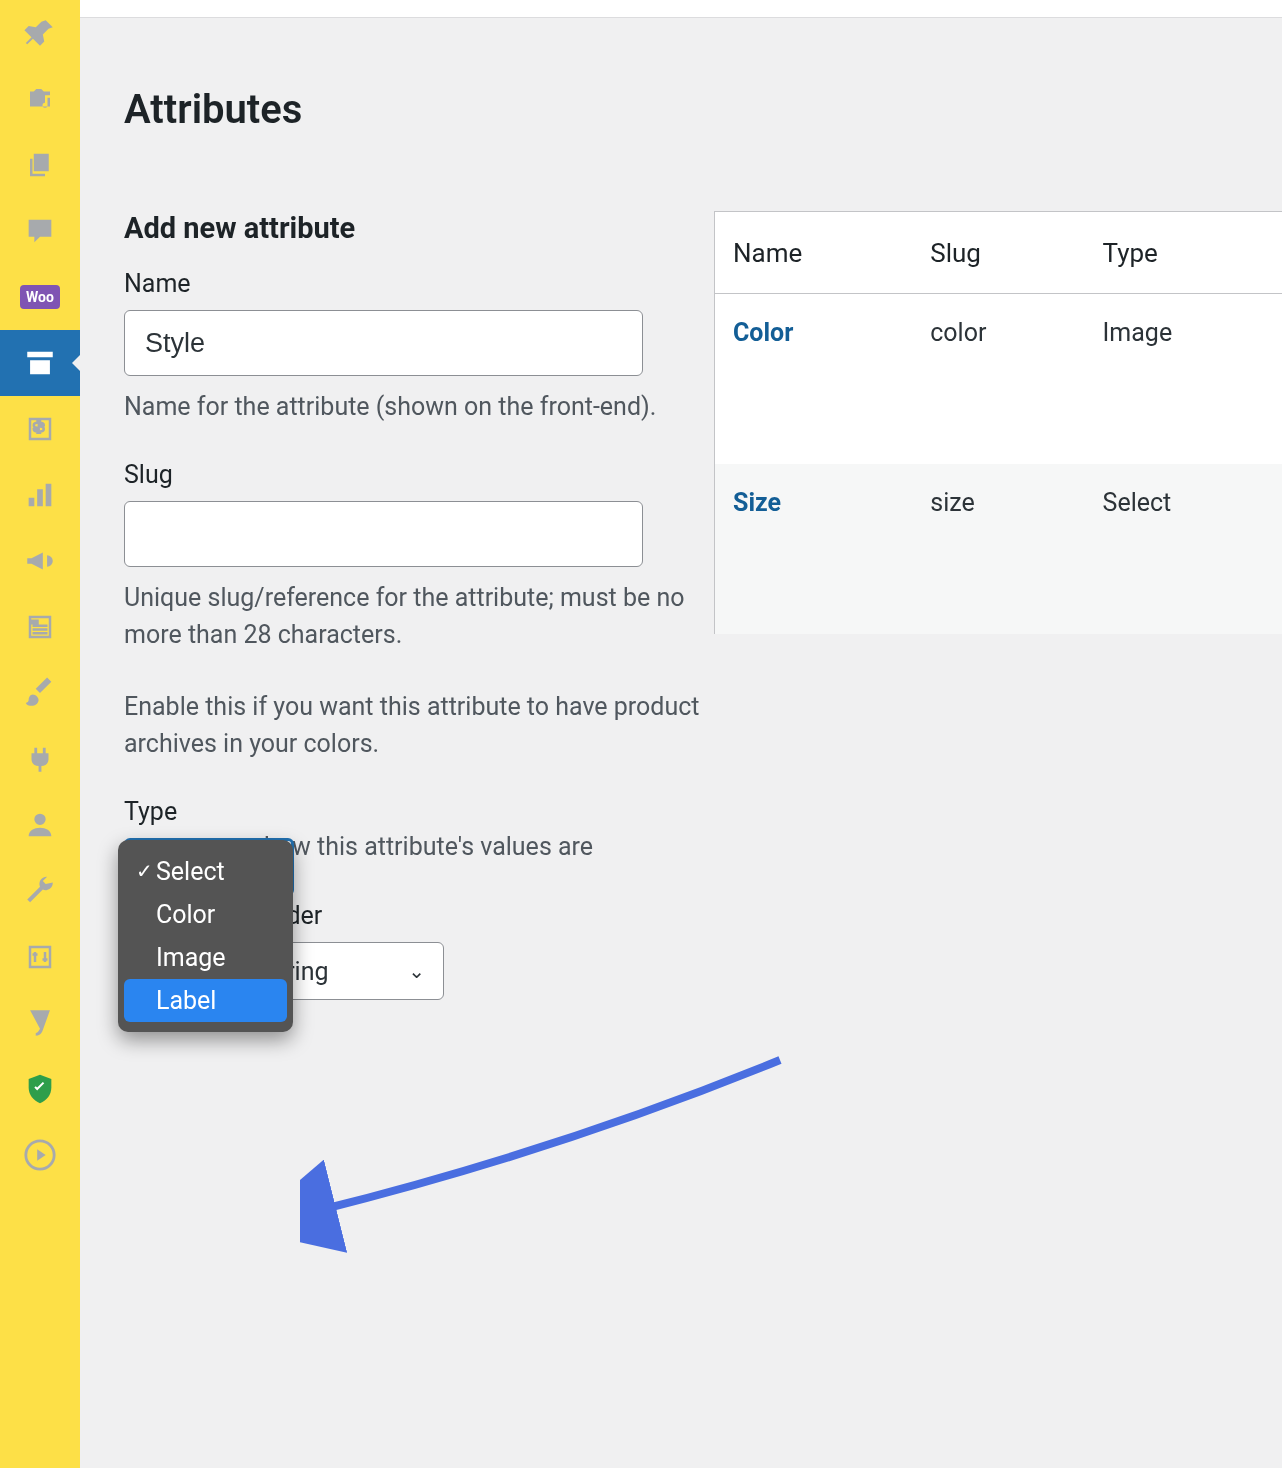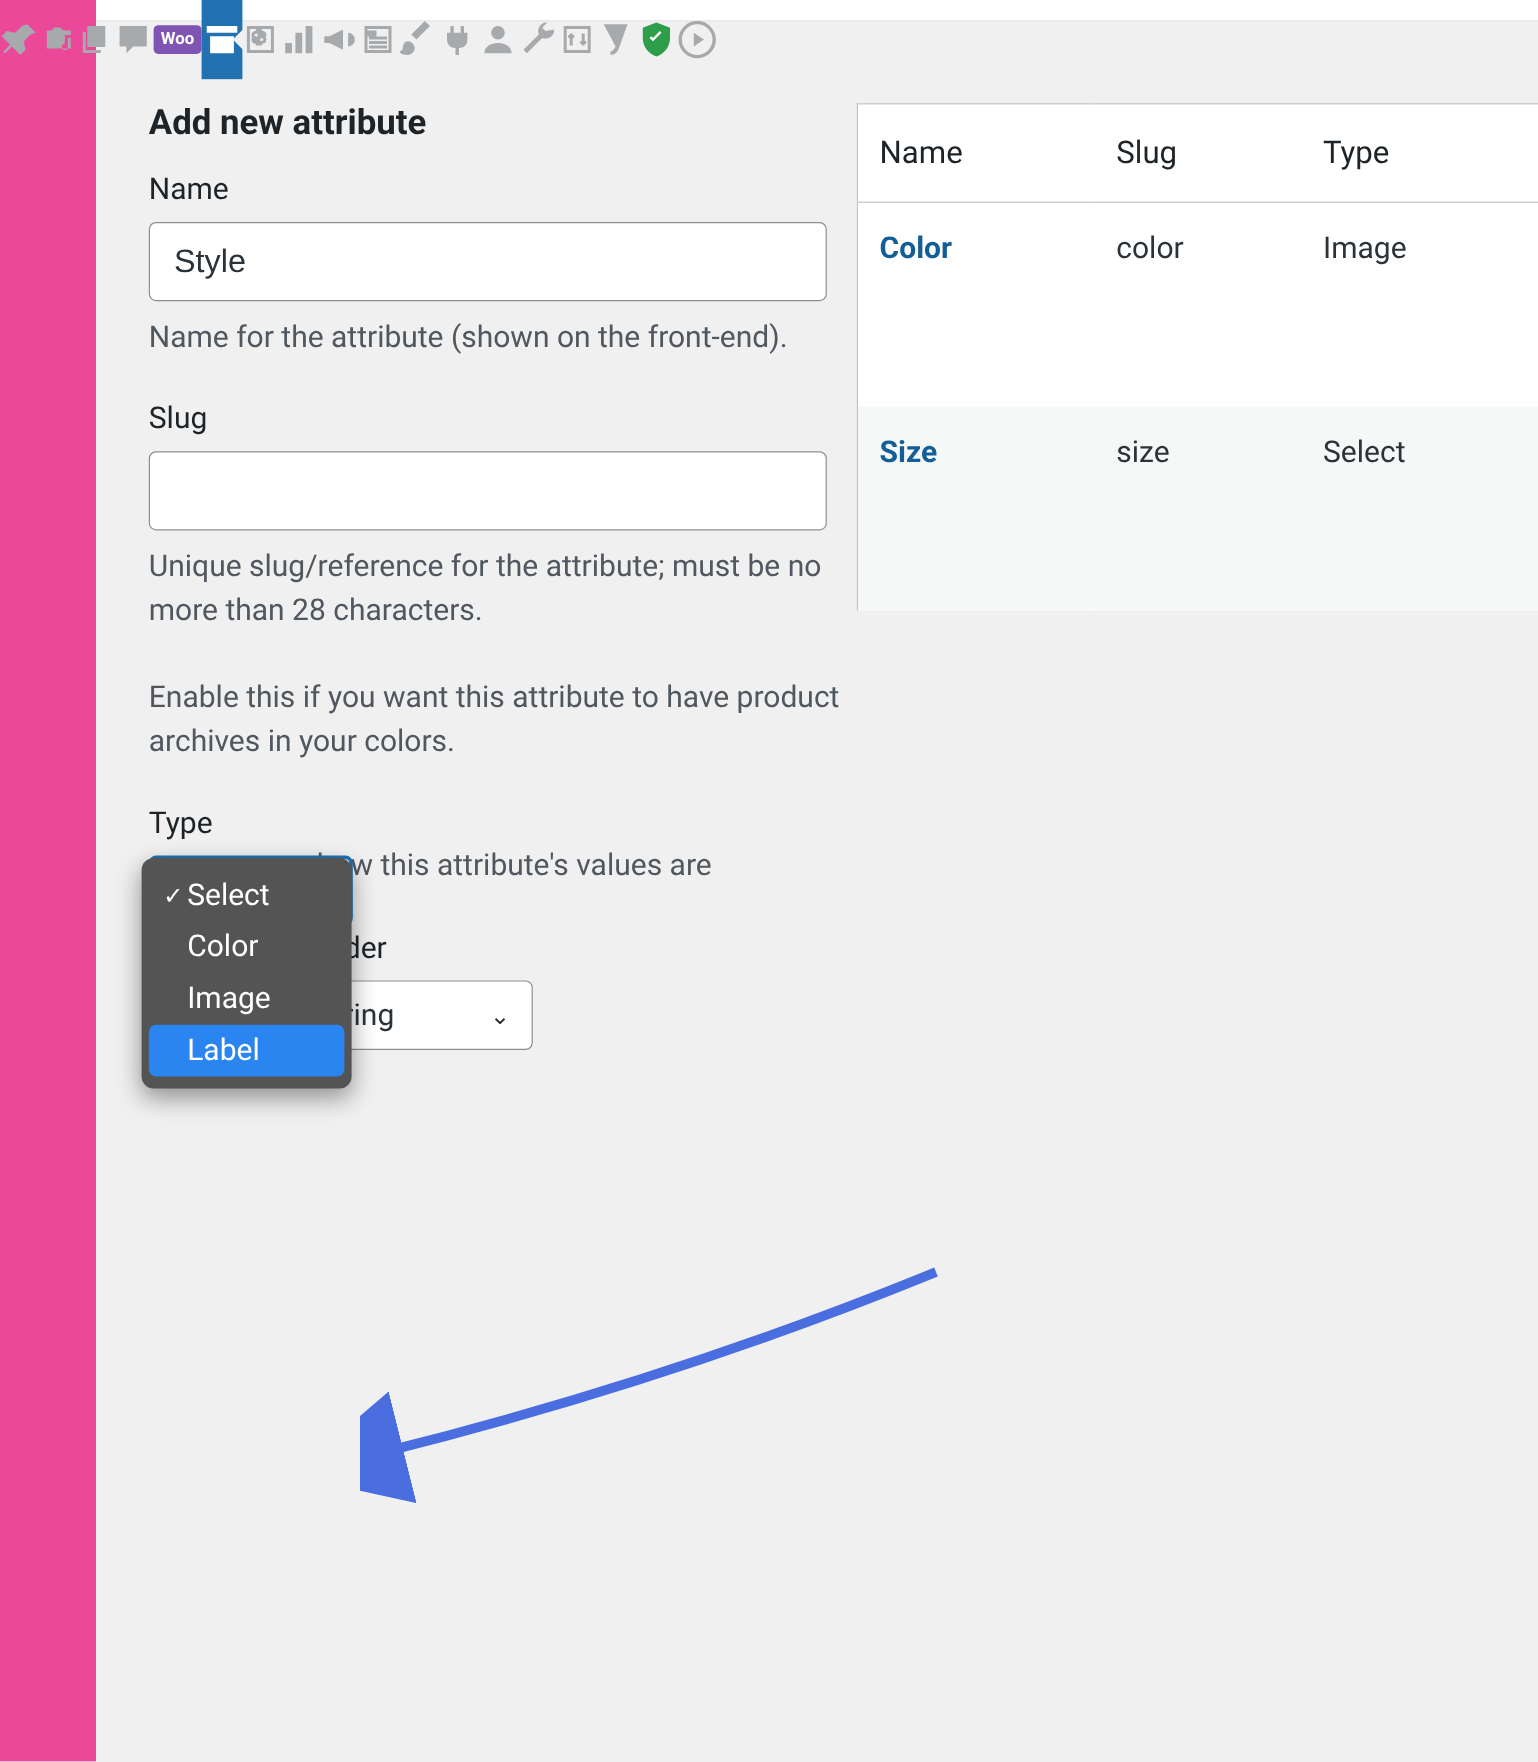--- a/index.html
+++ b/index.html
@@ -1,18 +1,18 @@
 <!DOCTYPE html>
 <html><head>
 <meta charset="utf-8">
 <style>
   * { box-sizing: border-box; margin: 0; padding: 0; }
   body { font-family: -apple-system, BlinkMacSystemFont, "Segoe UI", Roboto, sans-serif; background: #f0f0f1; overflow: hidden; width: 1282px; height: 1468px; position: relative; }
   
-  .sidebar { position: absolute; left: 0; top: 0; width: 80px; height: 100%; background: #ec4899; display: flex; flex-direction: row; }
+  .sidebar { position: absolute; left: 0; top: 0; width: 80px; height: 100%; background: #fde047; display: flex; flex-direction: column; }
   .sidebar-item { width: 80px; height: 66px; display: flex; align-items: center; justify-content: center; color: #a7aaad; font-size: 30px; cursor: pointer; position: relative; }
   .sidebar-item.active { background: #2271b1; color: #fff; }
   .sidebar-item.active::after { content: ""; position: absolute; right: -4px; top: 50%; transform: translateY(-50%); width: 0; height: 0; border-top: 12px solid transparent; border-bottom: 12px solid transparent; border-right: 12px solid #f0f0f1; }
   .sidebar-item svg { width: 34px; height: 34px; fill: currentColor; }
   .sidebar-item.smaller svg { width: 30px; height: 30px; }
   .woo-badge { background: #7f54b3; color: #fff; font-size: 14px; font-weight: 700; padding: 4px 6px; border-radius: 4px; }
 
   .main { margin-left: 80px; padding: 0 0 0 0; height: 100%; }
   .top-white { height: 18px; background: #fff; border-bottom: 1px solid #dcdcde; }
   .content { padding: 68px 0 0 44px; background: #f0f0f1; }
@@ -20,21 +20,21 @@
   h1.page-title { font-size: 40px; font-weight: 600; color: #1d2327; margin-bottom: 78px; }
   
   .columns { display: flex; gap: 0; }
   .left-col { width: 590px; }
   .right-col { flex: 1; }
   
   .section-title { font-size: 29px; font-weight: 700; color: #1d2327; margin-bottom: 24px; }
   .section-desc { font-size: 25px; color: #50575e; line-height: 1.5; margin-bottom: 36px; max-width: 585px; }
   
   .field-label { font-size: 25px; color: #1d2327; margin-bottom: 12px; display: block; }
-  .text-input { width: 565px; height: 66px; border: 1px solid #8c8f94; border-radius: 6px; padding: 0 20px; font-size: 27px; background: #fff; color: #2c3338; }
+  .text-input { width: 519px; height: 66px; border: 1px solid #8c8f94; border-radius: 6px; padding: 0 20px; font-size: 27px; background: #fff; color: #2c3338; }
   .field-help { font-size: 25px; color: #50575e; line-height: 1.5; margin-top: 12px; margin-bottom: 34px; max-width: 585px; }
   
   .checkbox-row { display: flex; align-items: center; gap: 18px; margin-bottom: 12px; }
   .checkbox { width: 32px; height: 32px; border: 2px solid #8c8f94; border-radius: 6px; background: #fff; }
   .checkbox-label { font-size: 25px; color: #1d2327; }
   
   .select-row { margin-bottom: 10px; position: relative; width: 170px; }
   .select-under { position: absolute; top: 0; left: 0; width: 170px; height: 58px; border: 3px solid #2271b1; border-radius: 6px; background: #fff; z-index: 1; }
   
   .dropdown { position: absolute; top: 2px; left: -6px; width: 175px; background: #545454; border-radius: 10px; z-index: 2; padding: 10px 6px; box-shadow: 0 8px 20px rgba(0,0,0,0.4); }
@@ -152,20 +152,21 @@
     <svg viewBox="0 0 24 24">
         <circle cx="12" cy="12" r="10" fill="none" stroke="currentColor" stroke-width="2"></circle>
         <path d="M10 8l6 4-6 4z"></path>
       </svg>
   </div>
 </div>
 
 <div class="main">
   <div class="top-white"></div>
   <div class="content">
+    <h1 class="page-title">Attributes</h1>
     <div class="columns">
       <div class="left-col">
         <div class="section-title">Add new attribute</div>
 
         <label class="field-label">Name</label>
         <input class="text-input" value="Style" style="">
         <div class="field-help">Name for the attribute (shown on the front-end).</div>
 
         <label class="field-label">Slug</label>
         <input class="text-input" value="" style="">

